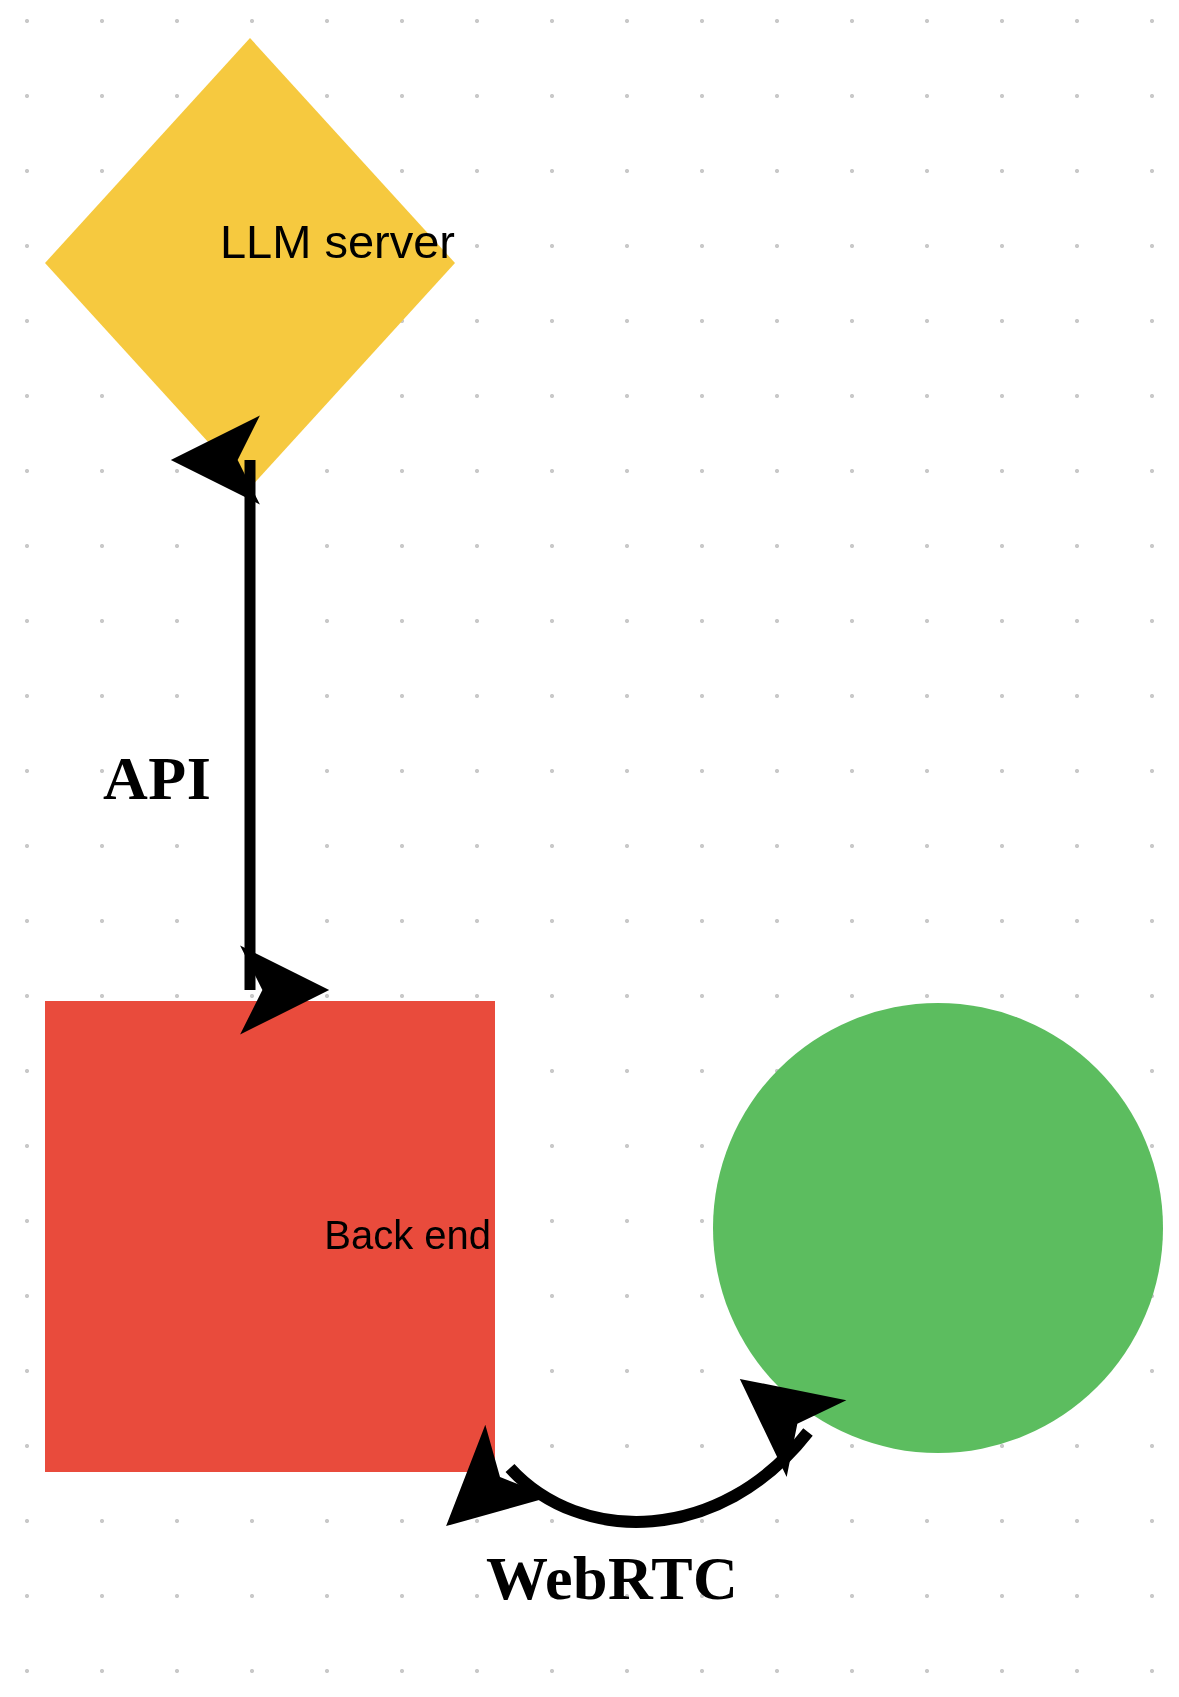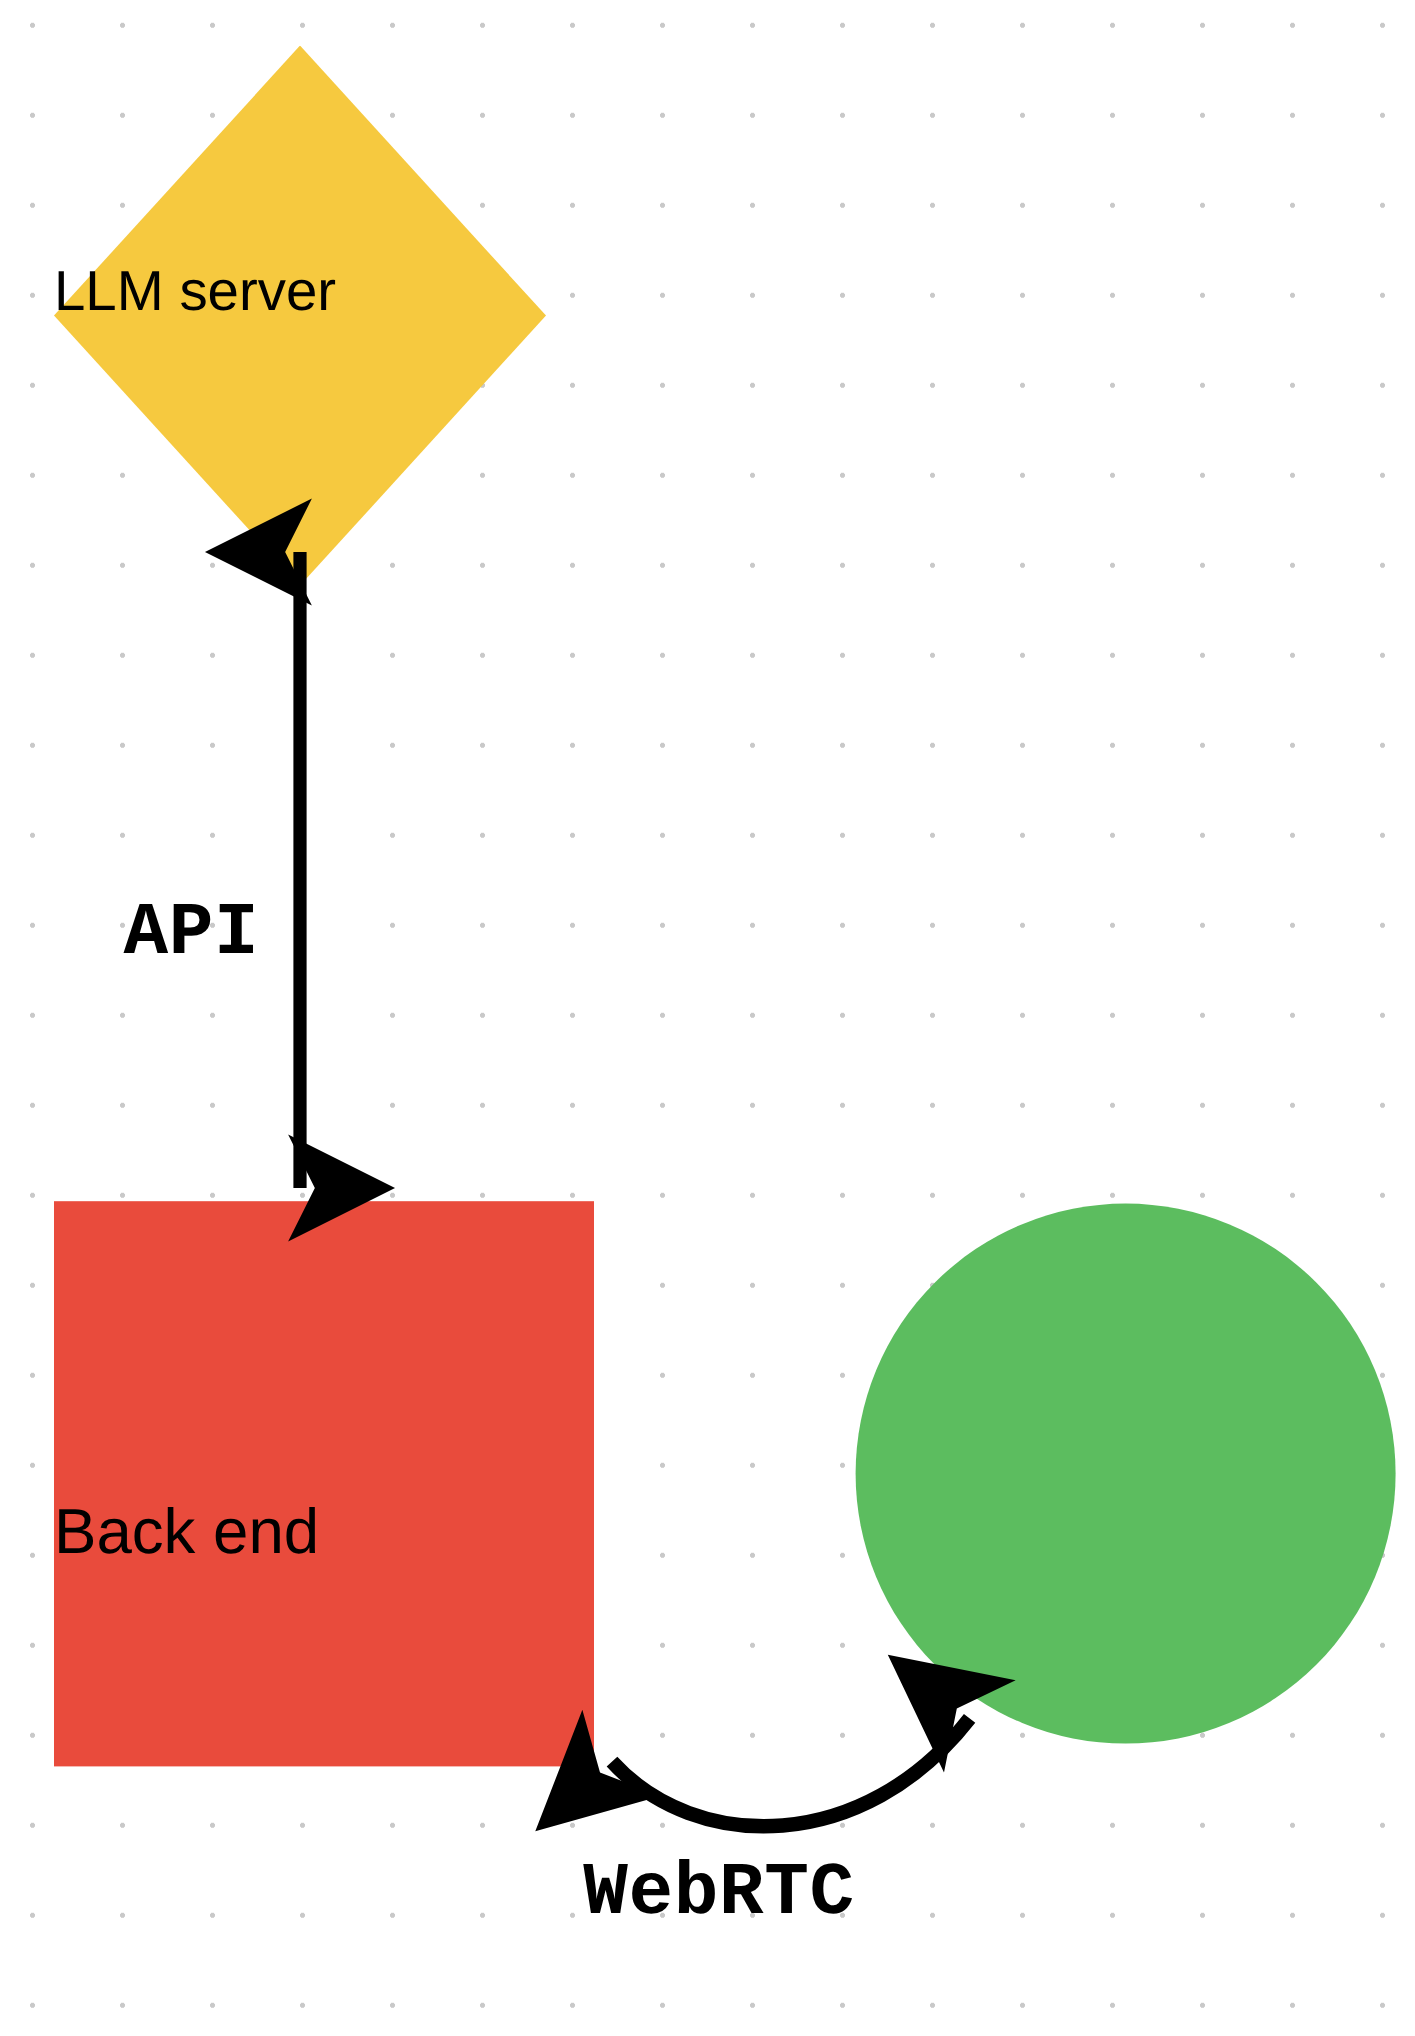--- a/index.html
+++ b/index.html
@@ -16,21 +16,21 @@
     background-size: 75px 75px;
     background-position: 25px 19px;
     overflow: hidden;
     font-family: "Liberation Sans", sans-serif;
   }
   .node-label {
     position: absolute;
     color: #000000;
     font-family: "Liberation Sans", sans-serif;
     font-weight: 400;
-    text-align: left;
+    text-align: right;
     white-space: nowrap;
     pointer-events: none;
   }
   
   #llm-diamond {
     position: absolute;
     left: 45px;
     top: 38px;
     width: 410px;
     height: 450px;
@@ -52,23 +52,23 @@
   #backend-rect {
     position: absolute;
     left: 45px;
     top: 1001px;
     width: 450px;
     height: 471px;
     background: #e94b3c;
   }
   #backend-label {
     left: 45px;
-    top: 1248px;
+    top: 1206px;
     width: 446px;
-    font-size: 53px;
+    font-size: 40px;
     line-height: 58px;
   }
   
   #frontend-circle {
     position: absolute;
     left: 713px;
     top: 1003px;
     width: 450px;
     height: 450px;
     border-radius: 50%;
@@ -78,21 +78,21 @@
     left: 713px;
     top: 1206px;
     width: 450px;
     font-size: 47px;
     line-height: 58px;
   }
   
   .edge-label {
     position: absolute;
     color: #000000;
-    font-family: Liberation Mono, monospace;
+    font-family: Liberation Serif, serif;
     font-weight: bold;
     white-space: nowrap;
     pointer-events: none;
   }
   #api-label {
     left: 103px;
     top: 742px;
     font-size: 62px;
     line-height: 72px;
     letter-spacing: 0.5px;

